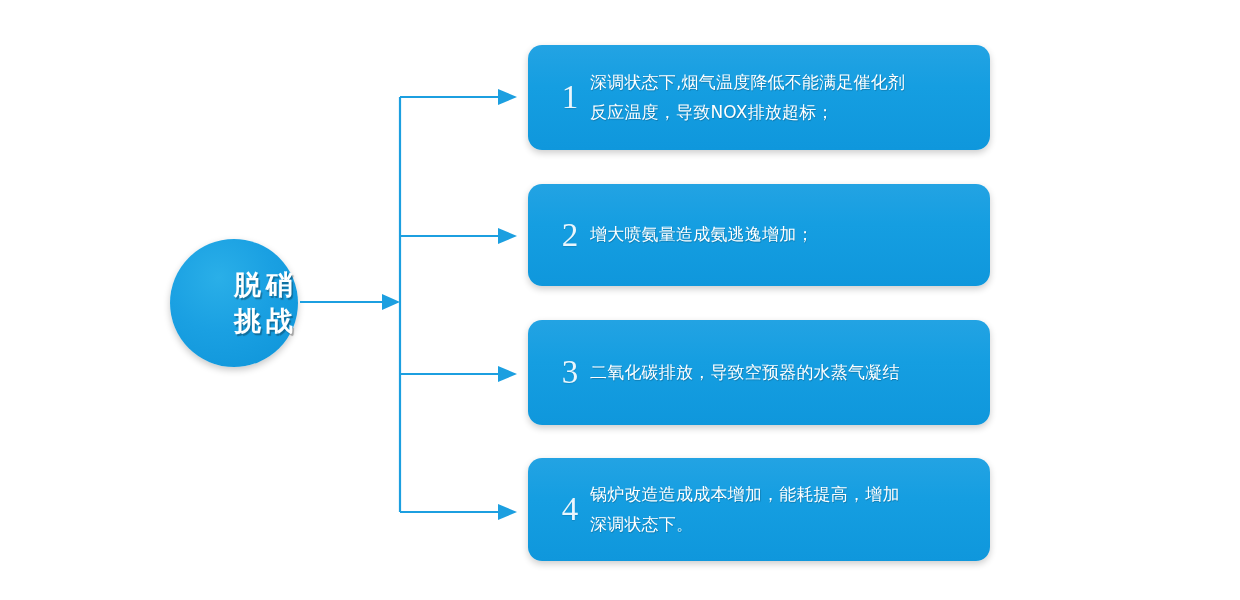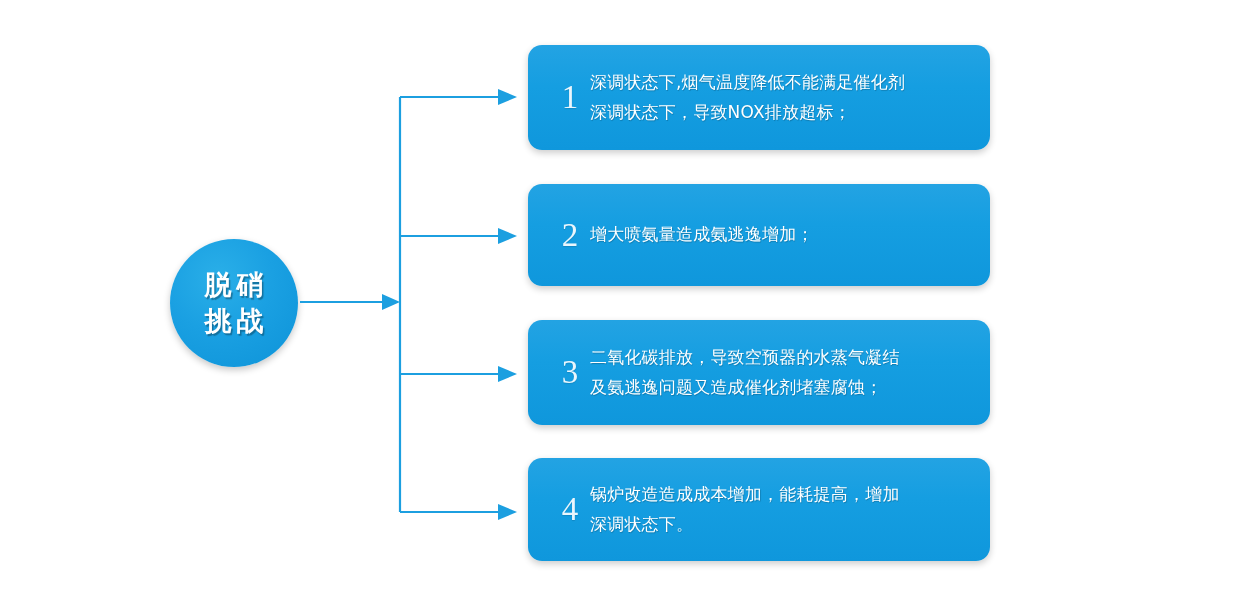--- a/index.html
+++ b/index.html
@@ -23,21 +23,21 @@
     position: absolute;
     left: 170px;
     top: 239px;
     width: 128px;
     height: 128px;
     border-radius: 50%;
     background: radial-gradient(circle at 38% 30%, #2aafe8 0%, #1aa0e2 45%, #0d93d8 100%);
     box-shadow: 0 3px 7px rgba(0,0,0,0.22);
     display: flex;
     flex-direction: column;
-    align-items: center;
+    align-items: flex-end;
     justify-content: center;
     box-sizing: border-box;
   }
   .hub-line {
     color: #ffffff;
     font-size: 27px;
     font-weight: 700;
     letter-spacing: 5px;
     text-indent: 5px;
     line-height: 1.35;
@@ -125,36 +125,35 @@
       <polygon points="498,228 517,236 498,244"></polygon>
       <polygon points="498,366 517,374 498,382"></polygon>
       <polygon points="498,504 517,512 498,520"></polygon>
     </g>
   </svg>
 
   <div class="box box-1">
     <div class="box-num">1</div>
     <div class="box-text">
       <div>深调状态下,烟气温度降低不能满足催化剂</div>
-      <div>深调状态下，导致NOX排放超标；</div>
+      <div>反应温度，导致NOX排放超标；</div>
     </div>
   </div>
 
   <div class="box box-2">
     <div class="box-num">2</div>
     <div class="box-text">
       <div>增大喷氨量造成氨逃逸增加；</div>
     </div>
   </div>
 
   <div class="box box-3">
     <div class="box-num">3</div>
     <div class="box-text">
       <div>二氧化碳排放，导致空预器的水蒸气凝结</div>
-      <div>及氨逃逸问题又造成催化剂堵塞腐蚀；</div>
     </div>
   </div>
 
   <div class="box box-4">
     <div class="box-num">4</div>
     <div class="box-text">
       <div>锅炉改造造成成本增加，能耗提高，增加</div>
       <div>深调状态下。</div>
     </div>
   </div>

